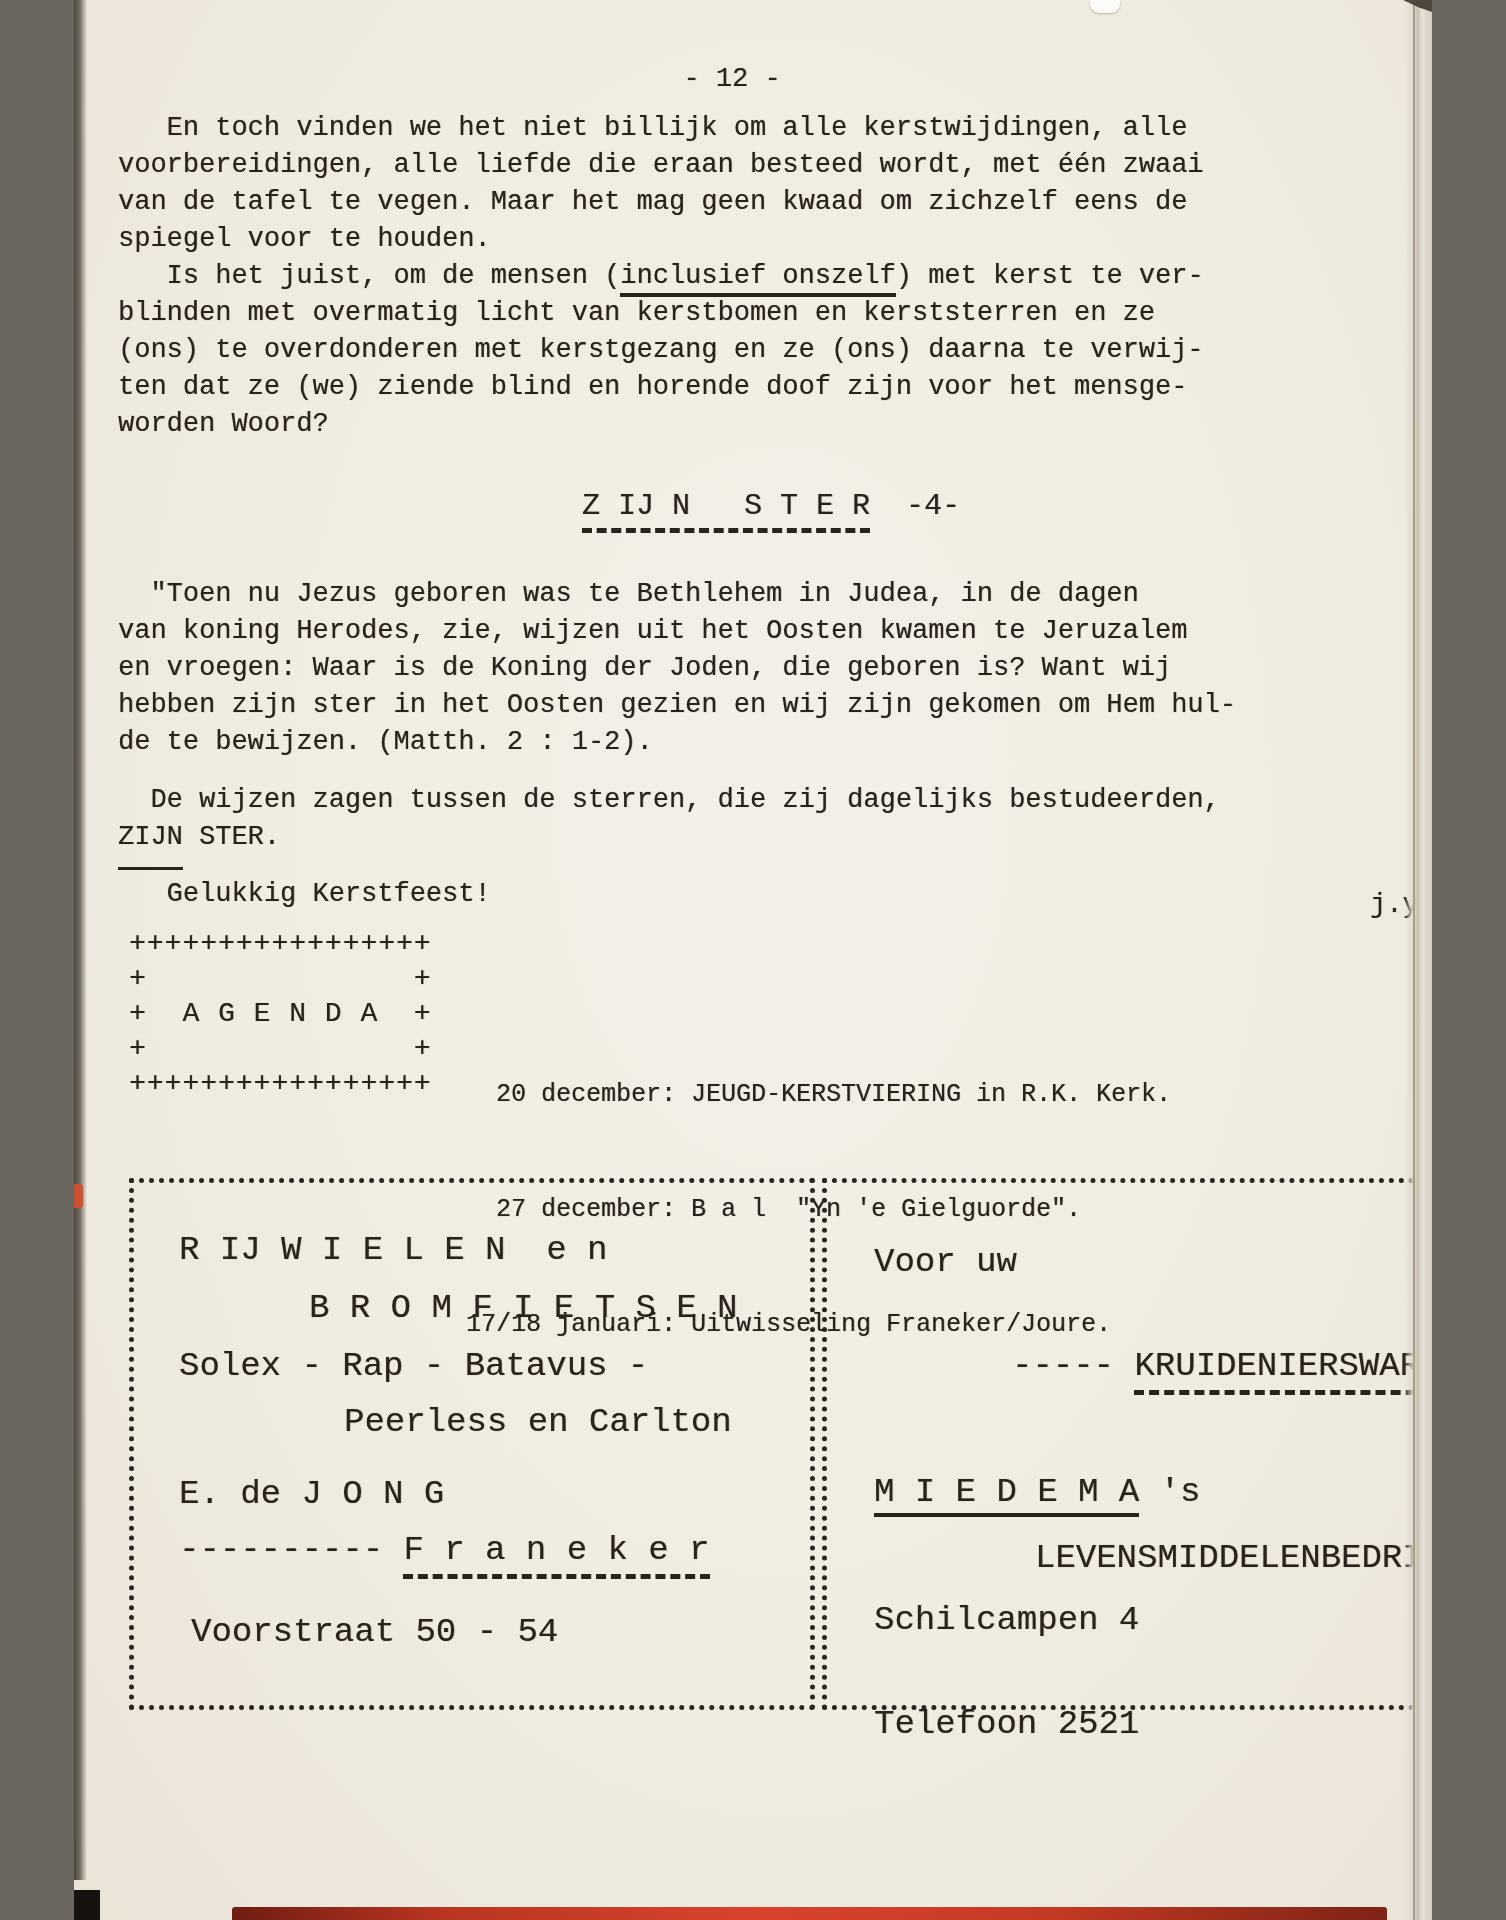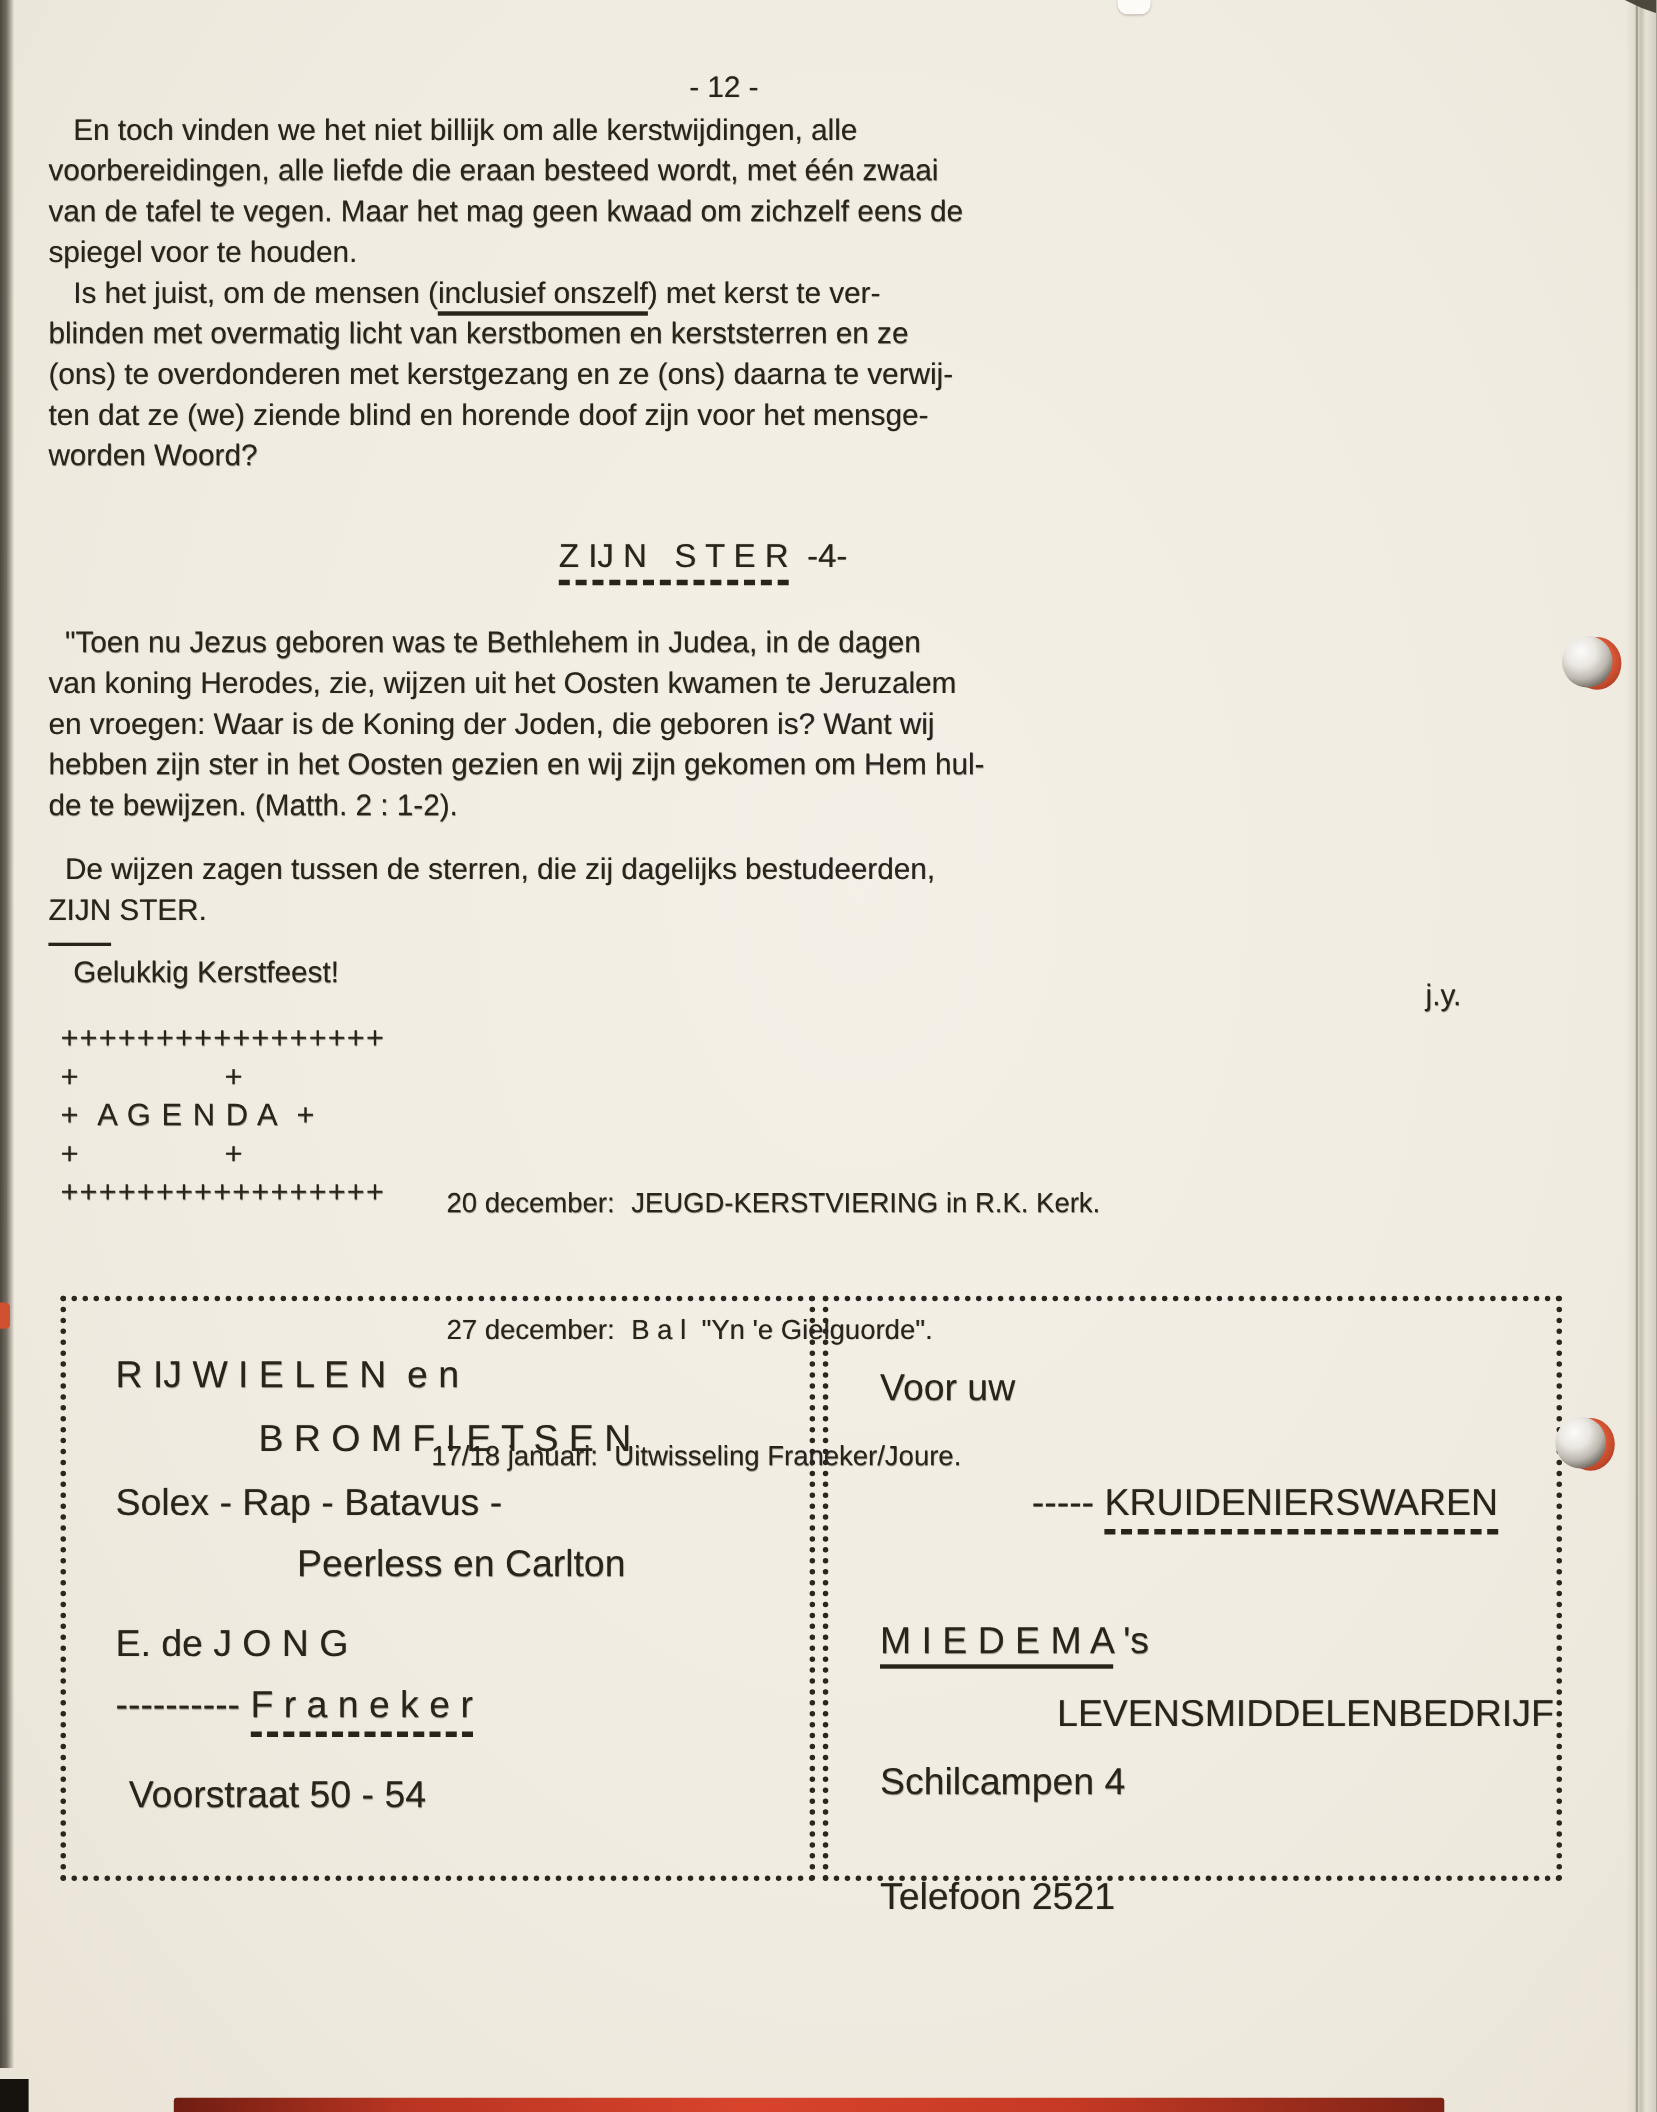--- a/index.html
+++ b/index.html
@@ -1,26 +1,26 @@
 <!DOCTYPE html>
 <html><head>
 <meta charset="utf-8">
 <style>
   html,body{margin:0;padding:0;background:#6b665e;}
   .page{
     position:relative;
-    width:1506px;height:1920px;
+    width:1358px;height:1920px;
     margin:0 auto;
     background:radial-gradient(ellipse at 52% 42%, #f4f0e7 0%, #f1ece2 55%, #eae4d7 100%);
     overflow:hidden;
     color:#29231c;
-    font-family:Liberation Sans, sans-serif;
+    font-family:Liberation Mono, monospace;
   }
   .mono{position:absolute;white-space:pre;text-shadow:0.4px 0.4px 0.7px rgba(41,35,28,0.55);}
-  .body-text{font-size:27px;line-height:37px;}
+  .body-text{font-size:27px;line-height:37px;margin-top:10px;}
 
   #page-number{top:64px;left:0;width:1316px;text-align:center;font-size:27px;}
   #para1{left:44px;top:100px;}
   #para2{left:44px;top:248px;}
   #heading{left:508px;top:488px;font-size:30px;line-height:36px;}
   #quote{left:44px;top:566px;}
   #para3{left:44px;top:772px;}
   #greeting{left:44px;top:866px;}
   #signature{left:1296px;top:890px;font-size:27px;}
 

